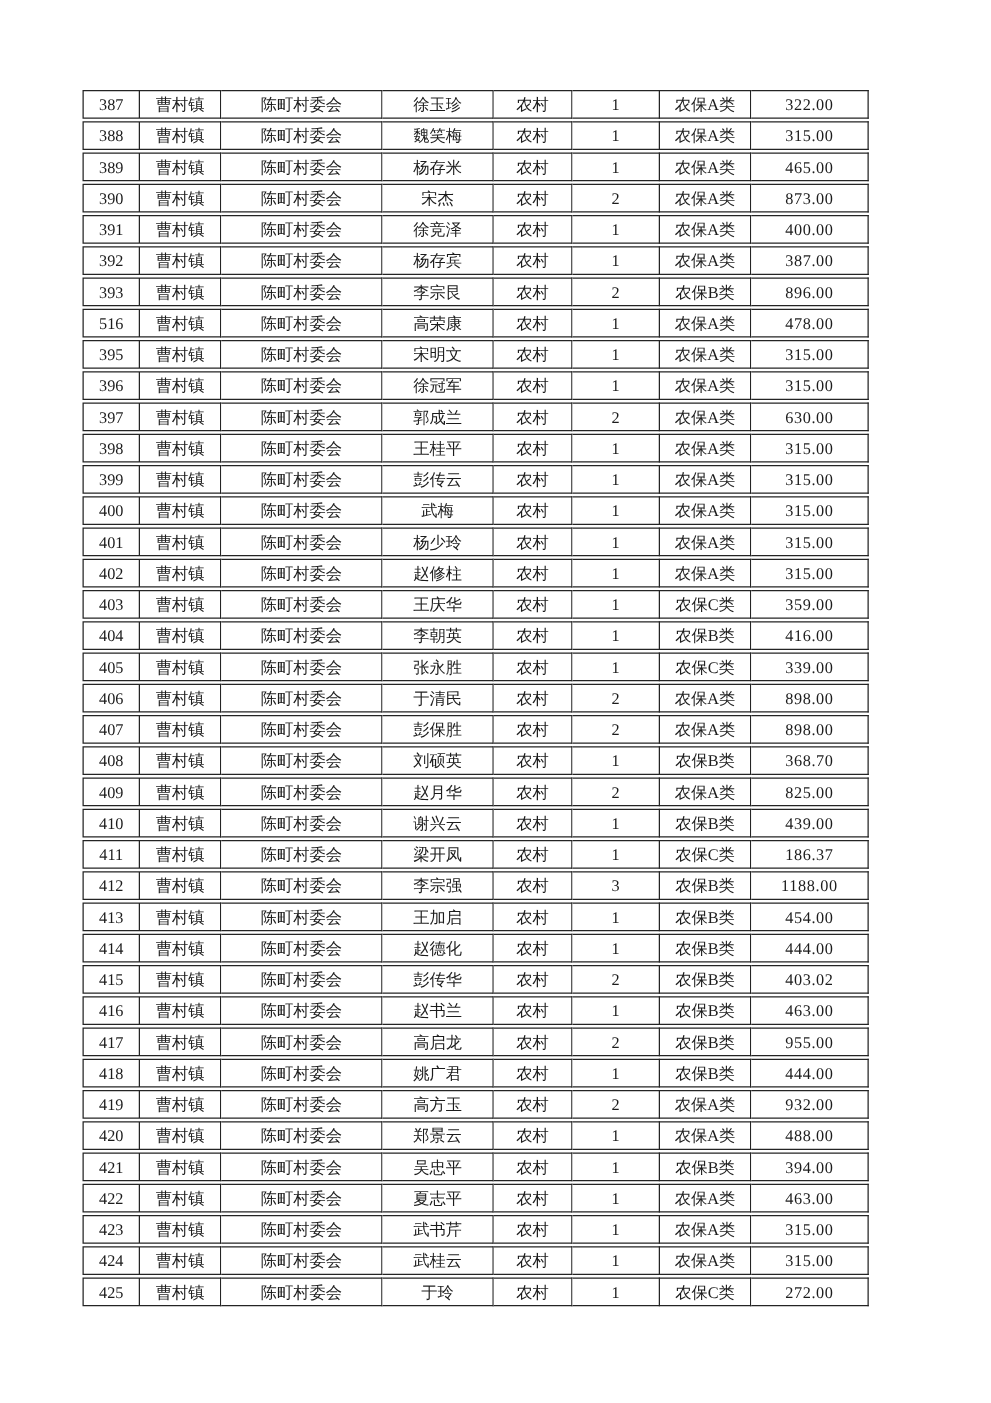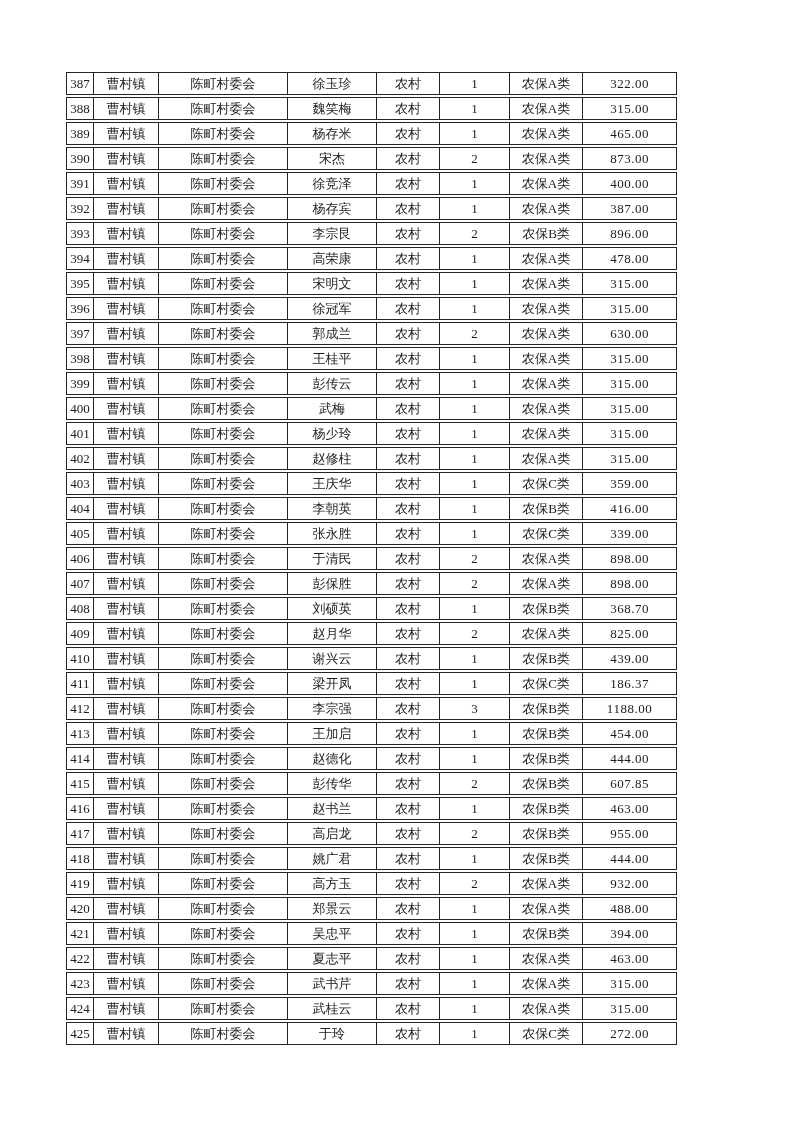--- a/index.html
+++ b/index.html
@@ -35,21 +35,21 @@
     justify-content: center;
     font-size: 13px;
     line-height: 21px;
     white-space: nowrap;
     overflow: hidden;
     background: #ffffff;
   }
   .cell + .cell {
     border-left: none;
   }
-  .c0 { width: 28px; text-align: center; }
+  .c0 { width: 46px; text-align: center; }
   .c1 { width: 65px; }
   .c2 { width: 129px; }
   .c3 { width: 89px; }
   .c4 { width: 63px; text-align: center; }
   .c5 { width: 70px; }
   .c6 { width: 73px; }
   .c7 { width: 94px; letter-spacing: 0.5px; }
 </style>
 </head>
 <body>
@@ -120,21 +120,21 @@
         <div class="cell c0">393</div>
         <div class="cell c1">曹村镇</div>
         <div class="cell c2">陈町村委会</div>
         <div class="cell c3">李宗艮</div>
         <div class="cell c4">农村</div>
         <div class="cell c5">2</div>
         <div class="cell c6">农保B类</div>
         <div class="cell c7">896.00</div>
       </div>
       <div class="row">
-        <div class="cell c0">394</div>
+        <div class="cell c0">516</div>
         <div class="cell c1">曹村镇</div>
         <div class="cell c2">陈町村委会</div>
         <div class="cell c3">高荣康</div>
         <div class="cell c4">农村</div>
         <div class="cell c5">1</div>
         <div class="cell c6">农保A类</div>
         <div class="cell c7">478.00</div>
       </div>
       <div class="row">
         <div class="cell c0">395</div>
@@ -337,21 +337,21 @@
         <div class="cell c7">444.00</div>
       </div>
       <div class="row">
         <div class="cell c0">415</div>
         <div class="cell c1">曹村镇</div>
         <div class="cell c2">陈町村委会</div>
         <div class="cell c3">彭传华</div>
         <div class="cell c4">农村</div>
         <div class="cell c5">2</div>
         <div class="cell c6">农保B类</div>
-        <div class="cell c7">607.85</div>
+        <div class="cell c7">403.02</div>
       </div>
       <div class="row">
         <div class="cell c0">416</div>
         <div class="cell c1">曹村镇</div>
         <div class="cell c2">陈町村委会</div>
         <div class="cell c3">赵书兰</div>
         <div class="cell c4">农村</div>
         <div class="cell c5">1</div>
         <div class="cell c6">农保B类</div>
         <div class="cell c7">463.00</div>

